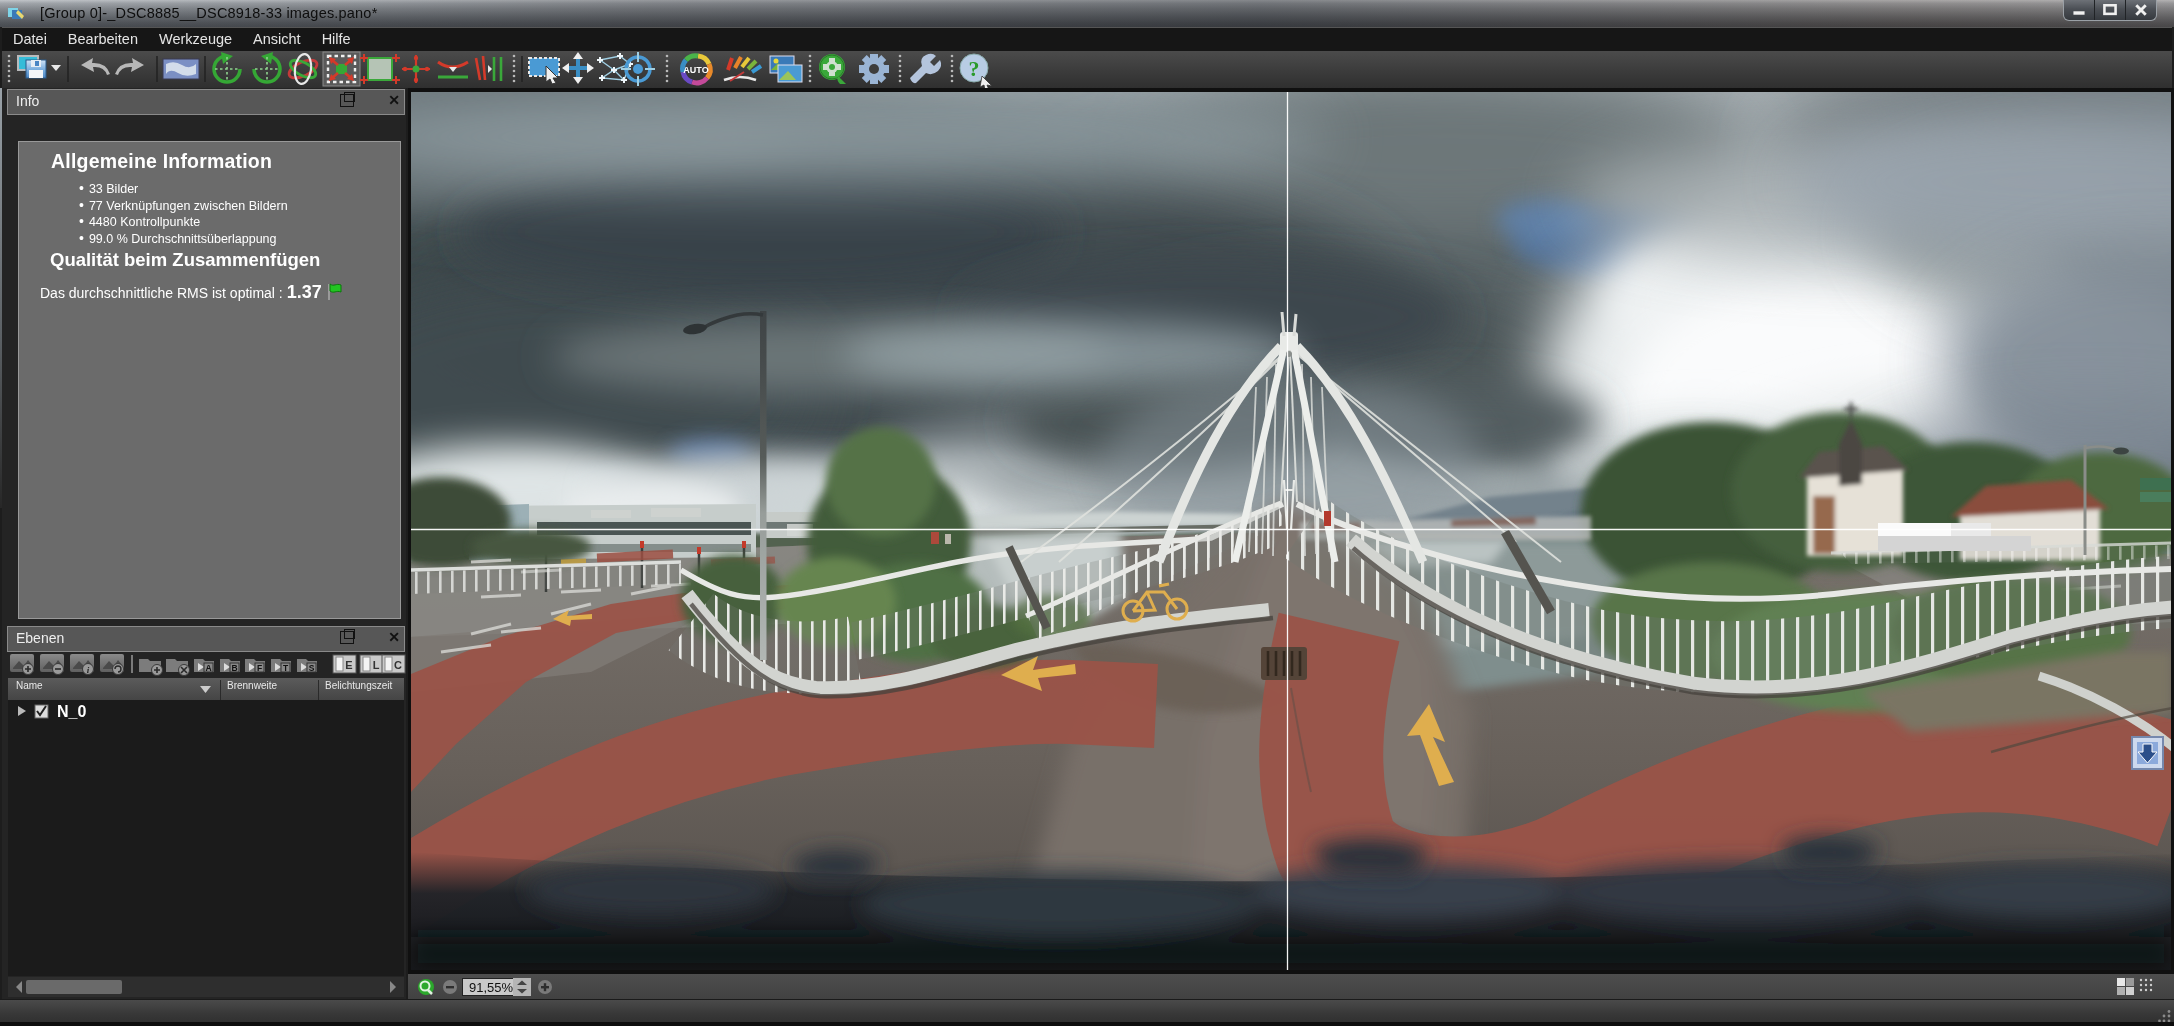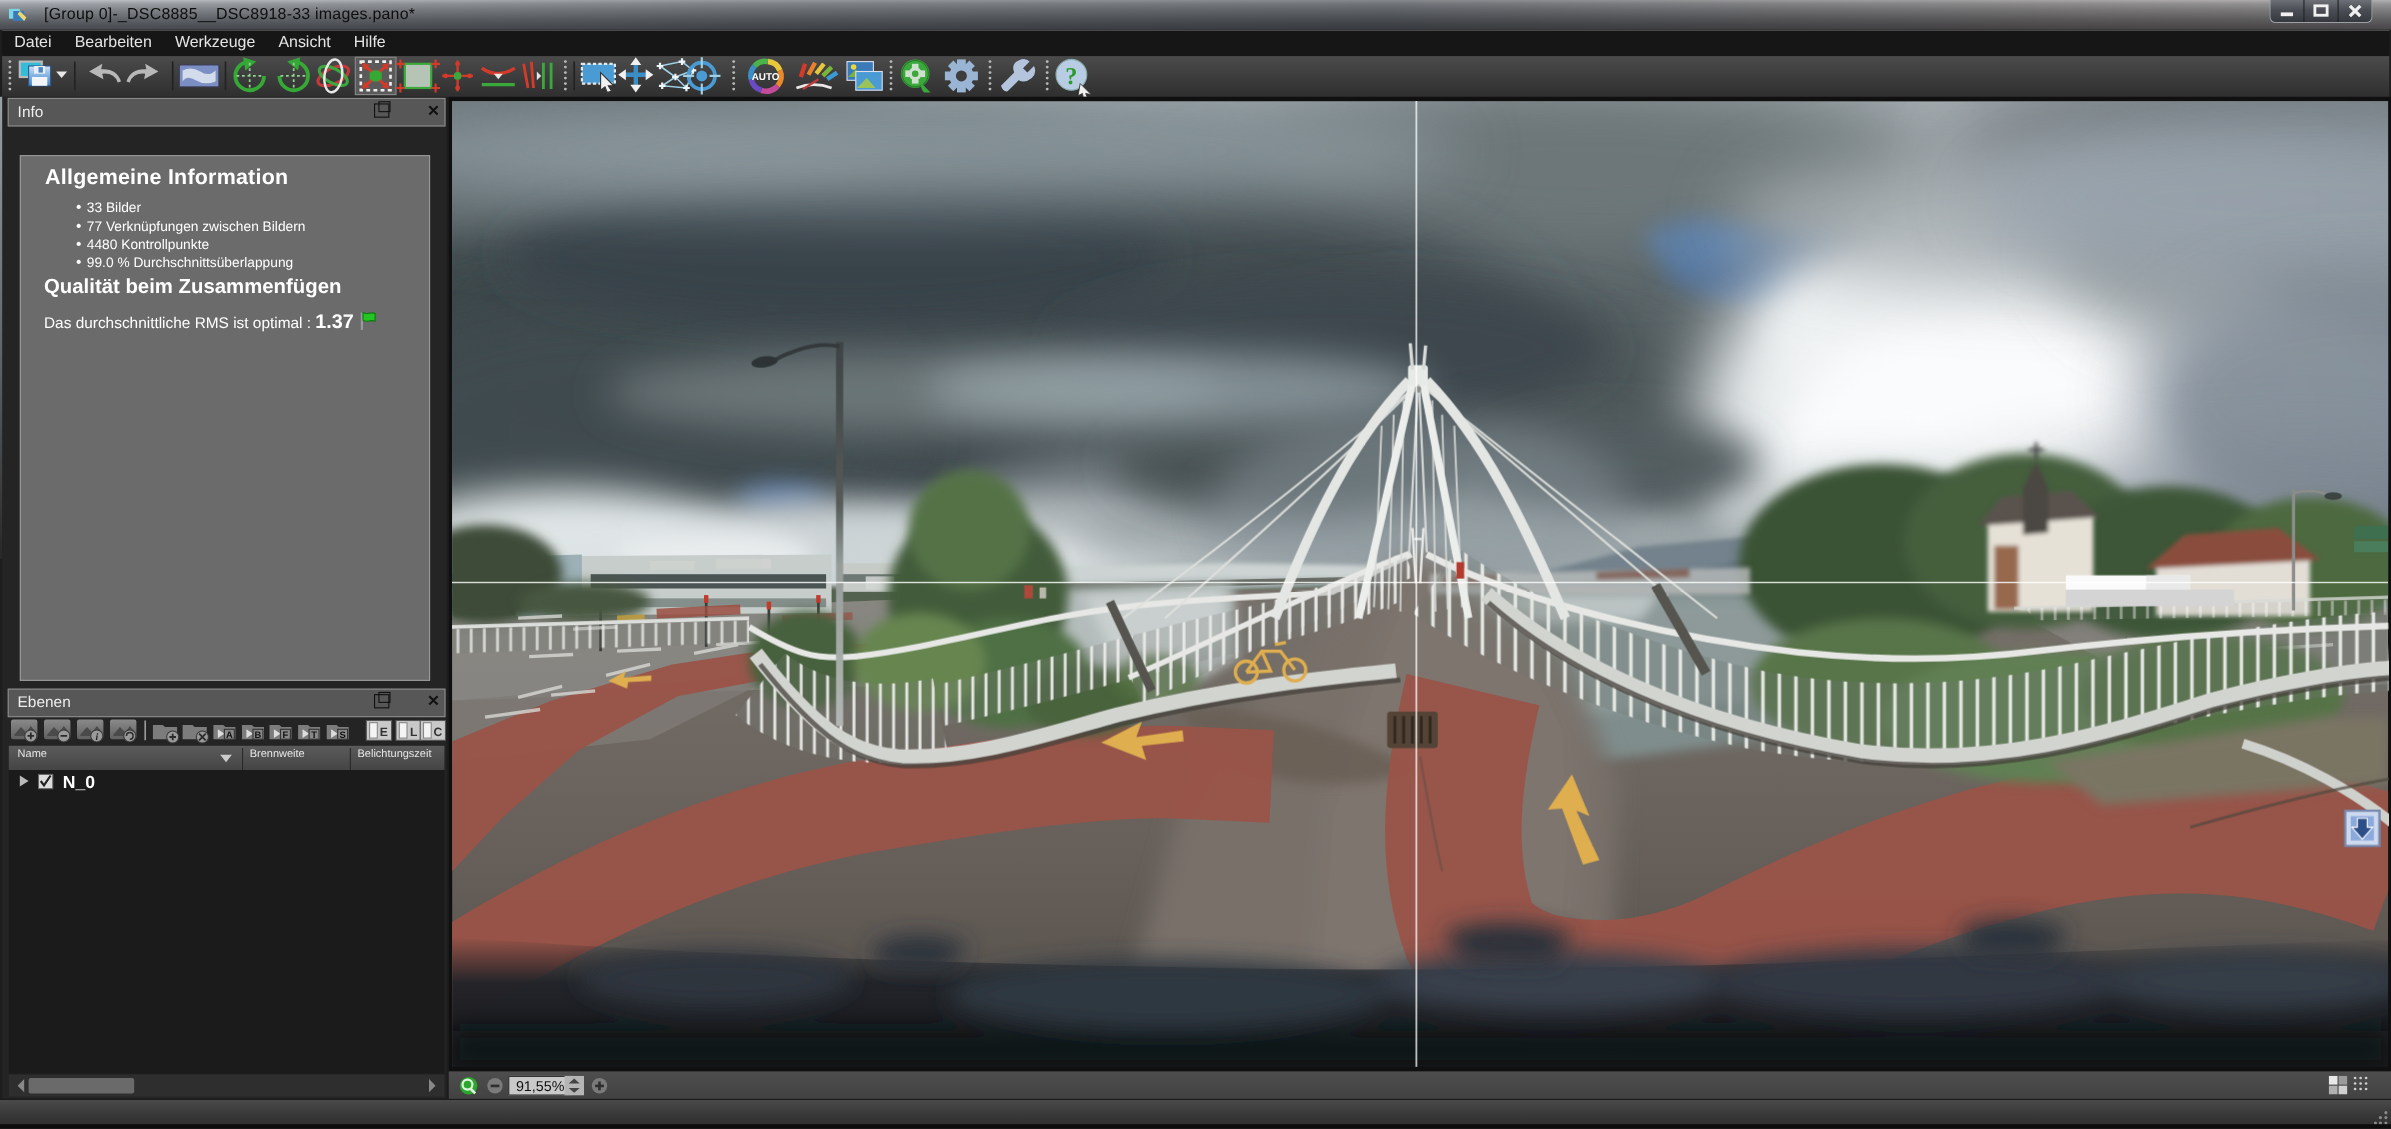--- a/index.html
+++ b/index.html
@@ -23,21 +23,21 @@
 background:linear-gradient(#4a4a4a,#3c3c3c 45%,#303030);}
 
 #leftcol{position:absolute;left:2px;top:88px;width:404px;height:911px;background:#242424;}
 .ptitle{position:absolute;left:5px;width:396px;height:24px;background:#575757;border:1px solid #8a8a8a;
 color:#eee;font-size:14px;}
 .ptitle .lbl{position:absolute;left:8px;top:3px;}
 .ptitle .fl{position:absolute;right:50px;top:4px;width:12px;height:11px;border:1px solid #111;background:#575757;}
 .ptitle .fl:before{content:"";position:absolute;left:3px;top:-3px;width:9px;height:8px;border:1px solid #111;}
 .ptitle .cl{position:absolute;right:4px;top:2px;color:#111;font-size:14px;font-weight:bold;}
 #info-tab{position:absolute;left:17px;top:32px;color:#d4d4d4;font-size:15px;font-weight:bold;margin-top:28px;}
-#info-box{position:absolute;left:16px;top:53px;width:371px;height:476px;background:#6b6b6b;border:1px solid #999;color:#fff;}
+#info-box{position:absolute;left:16px;top:53px;width:371px;height:476px;background:#6b6b6b;border:1px solid #999;color:#fff;padding-left:10px;}
 #info-box h1{font-size:19.5px;margin:8px 0 0 22px;color:#fff;letter-spacing:.2px;}
 #info-box ul{margin:8px 0 0 36px;padding:0 0 0 14px;font-size:12.5px;list-style:none;line-height:15.5px;}
 #info-box li{margin:0;}
 #info-box li:before{content:"\2022";margin-right:5px;font-size:14px;}
 #info-box h2{font-size:18.5px;margin:2px 0 0 21px;}
 #rmsline{position:absolute;left:21px;top:140px;font-size:14px;}
 #rmsline b{font-size:18px;}
 
 #eb-toolbar{position:absolute;left:6px;top:563px;width:396px;height:28px;}
 #eb-header{position:absolute;left:6px;top:590px;width:396px;height:22px;background:linear-gradient(#5b5b5b,#454545);

